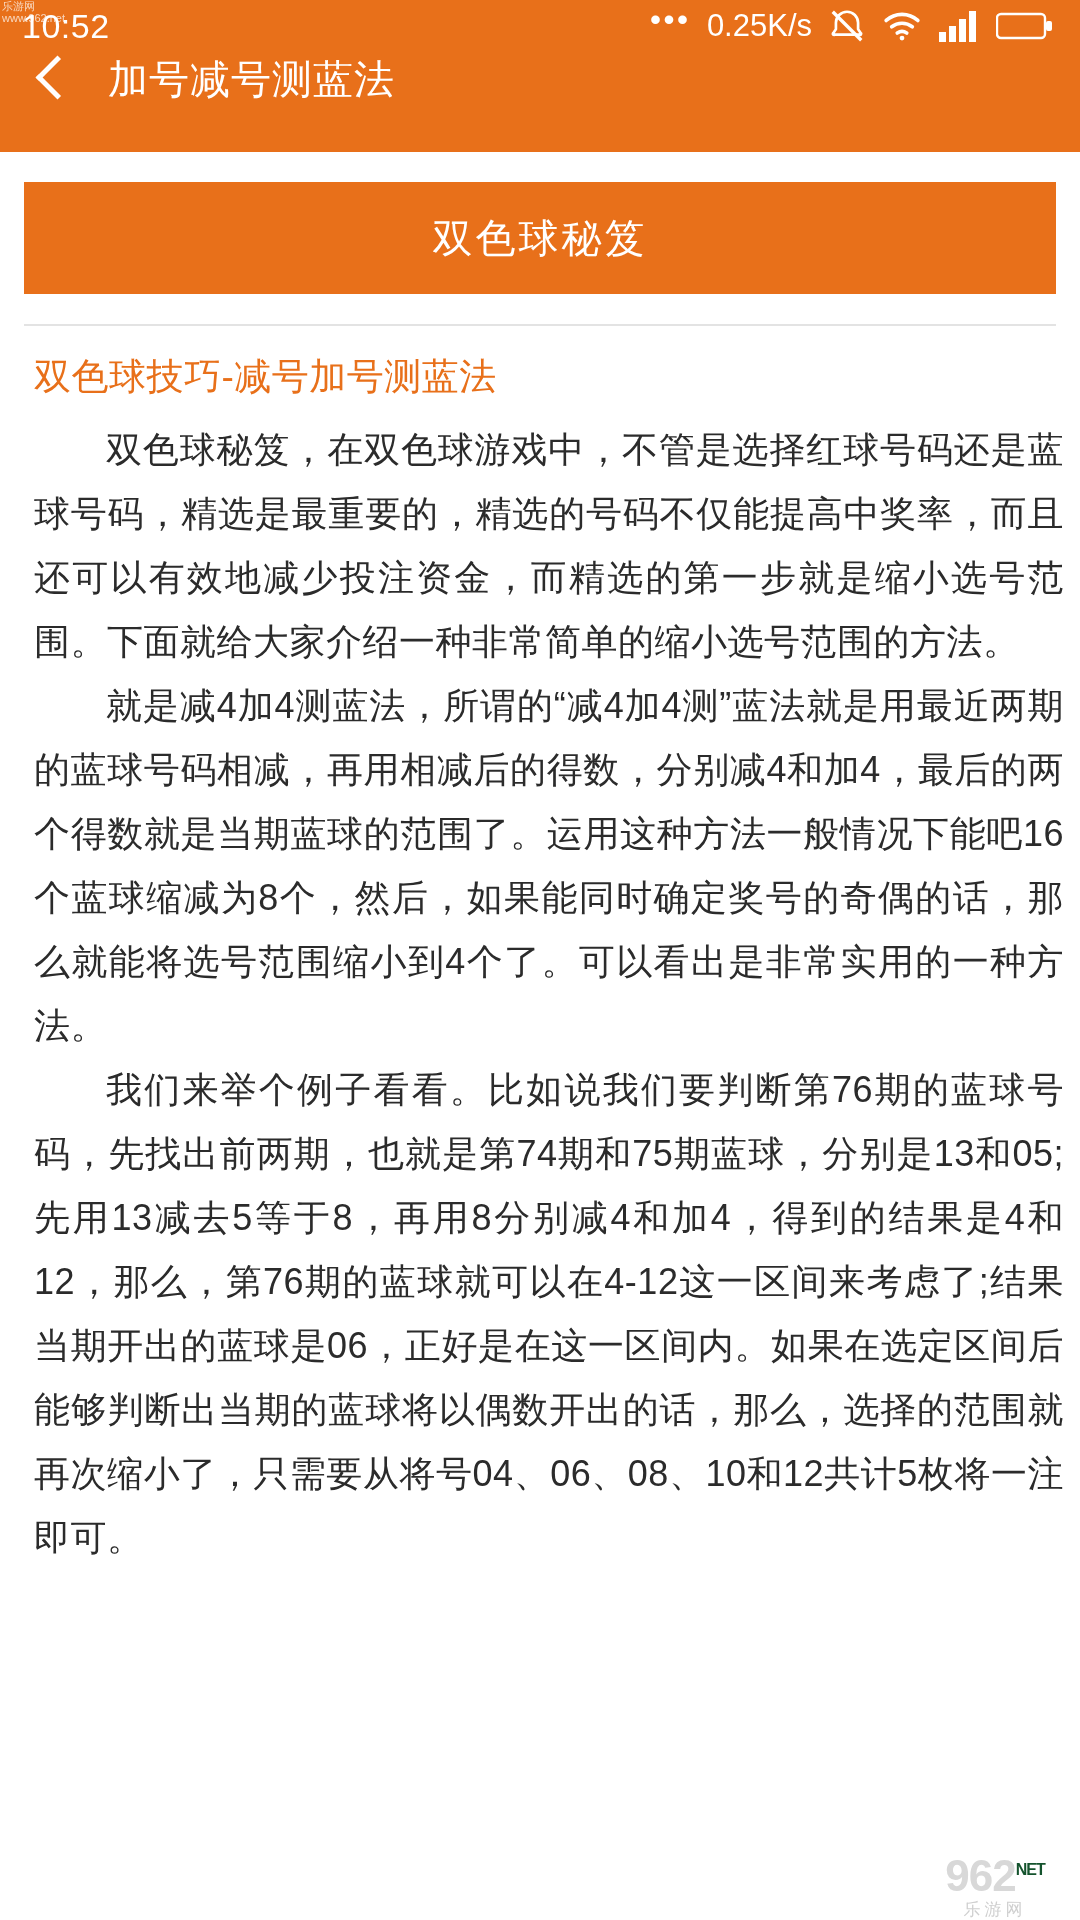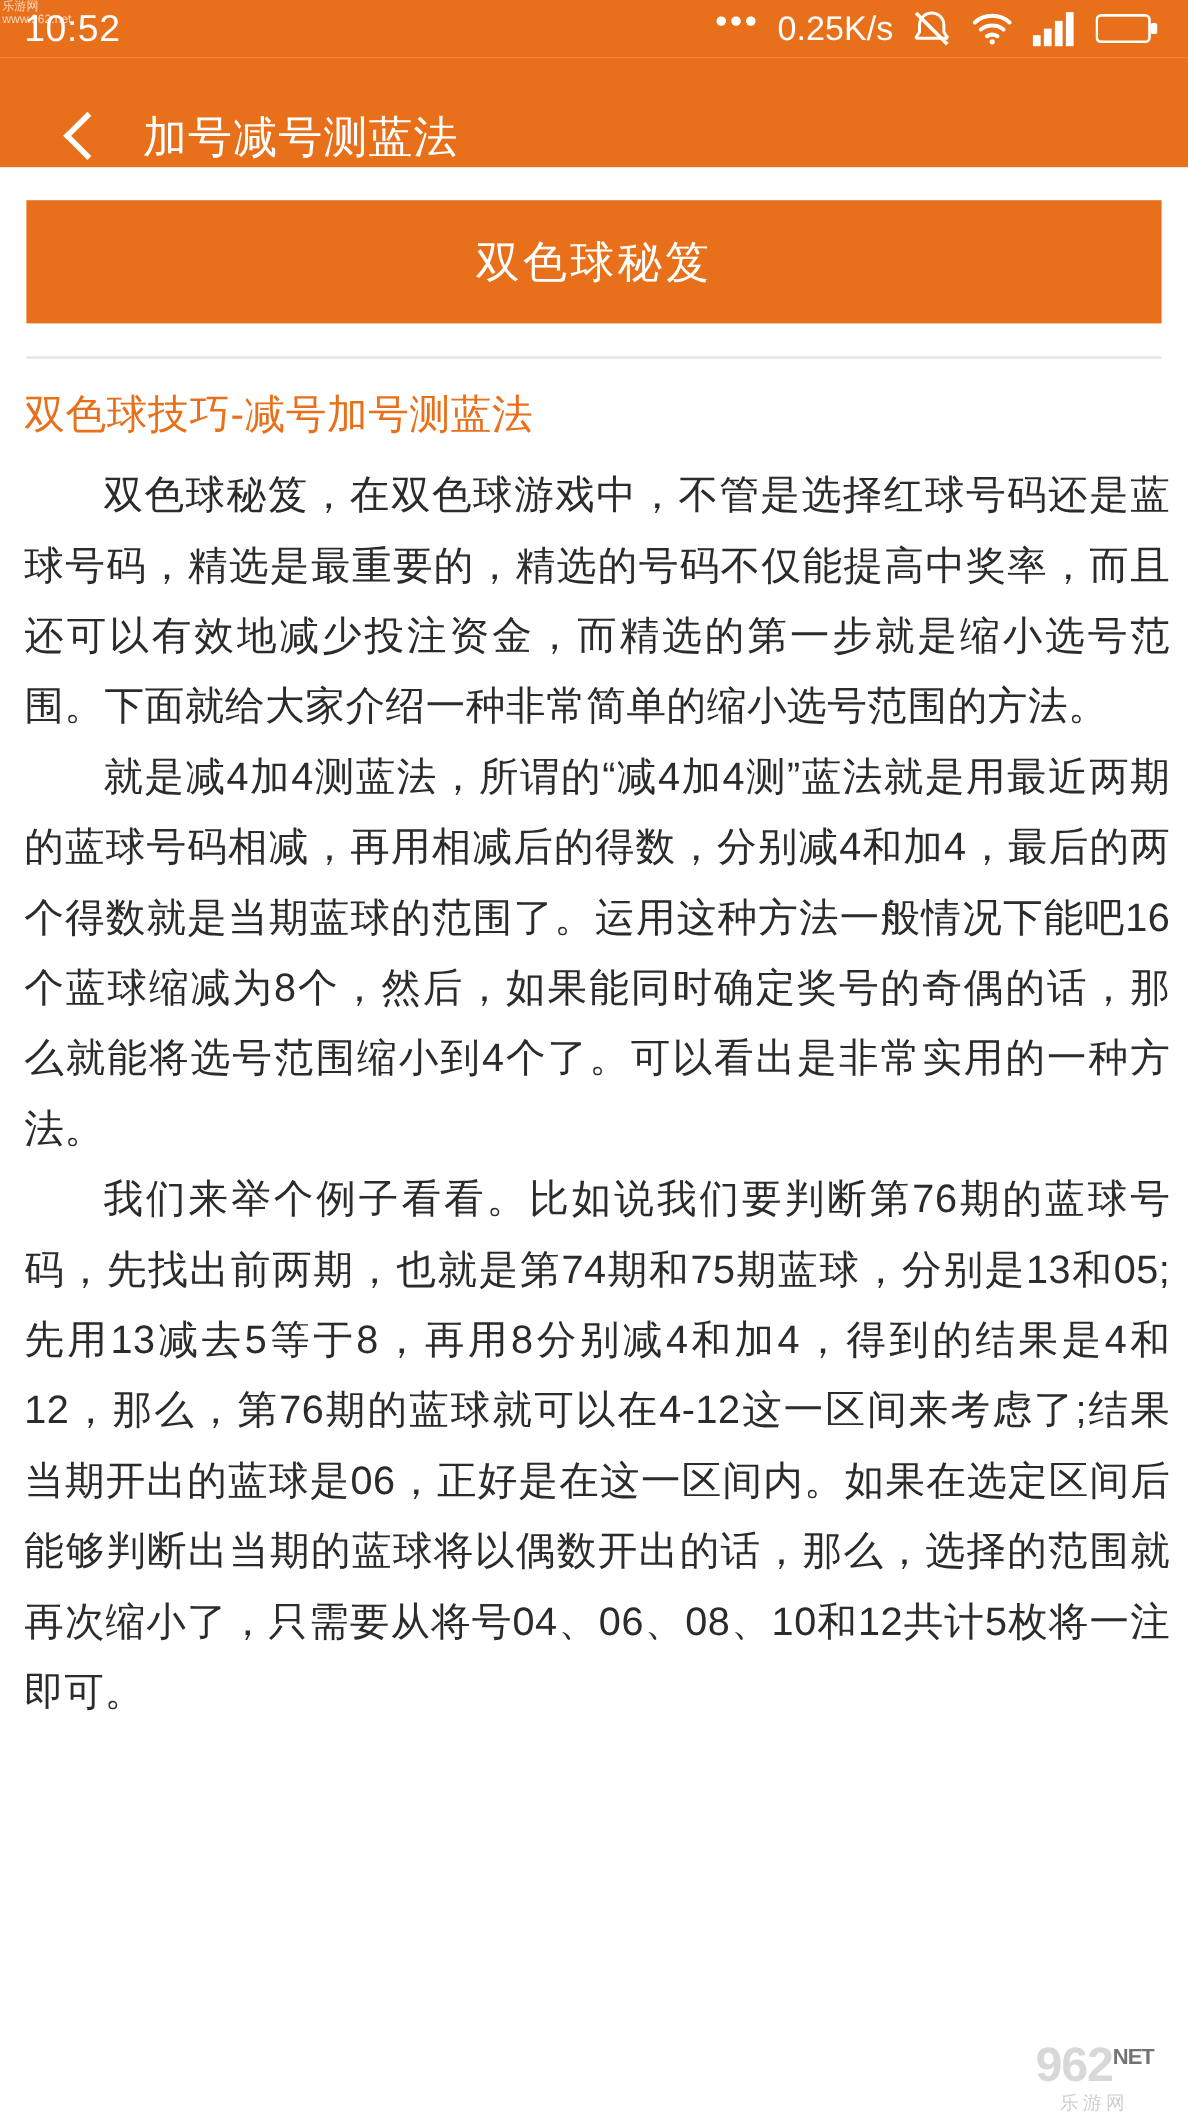--- a/index.html
+++ b/index.html
@@ -51,22 +51,22 @@
   }
 
   
   .sb-ic { display: block; }
 
   
   .titlebar {
     height: 100px;
     background: #e8701a;
     display: flex;
-    align-items: flex-end;
-    padding-left: 54px;
+    align-items: flex-start;
+    padding-left: 32px;
   }
   .back-icon {
     width: 44px;
     height: 54px;
     position: relative;
     flex: 0 0 auto;
     margin-right: 32px;
   }
   .back-icon::before {
     content: "";
@@ -98,21 +98,21 @@
     letter-spacing: 3px;
   }
 
   .divider {
     margin: 30px 24px 0 24px;
     height: 2px;
     background: #e3e3e3;
   }
 
   
-  .article { padding: 26px 16px 0 22px; }
+  .article { padding: 26px 16px 0 22px; margin-left: 12px; }
   .article h2 {
     color: #e8701a;
     font-size: 37px;
     font-weight: normal;
     letter-spacing: 0.5px;
     margin-bottom: 16px;
   }
   .article p {
     color: #2b2b2b;
     font-size: 36px;
@@ -133,23 +133,23 @@
     pointer-events: none;
   }
   .wm962 .big {
     font-size: 44px;
     font-weight: bold;
     color: #d8d8d8;
     line-height: 44px;
     letter-spacing: -1px;
   }
   .wm962 .big .net {
-    font-size: 20px;
+    font-size: 16px;
     vertical-align: super;
-    color: #737373;
+    color: #14532d;
   }
   .wm962 .sub {
     font-size: 17px;
     color: #cfcfcf;
     letter-spacing: 4px;
   }
 </style>
 </head>
 <body>
 

